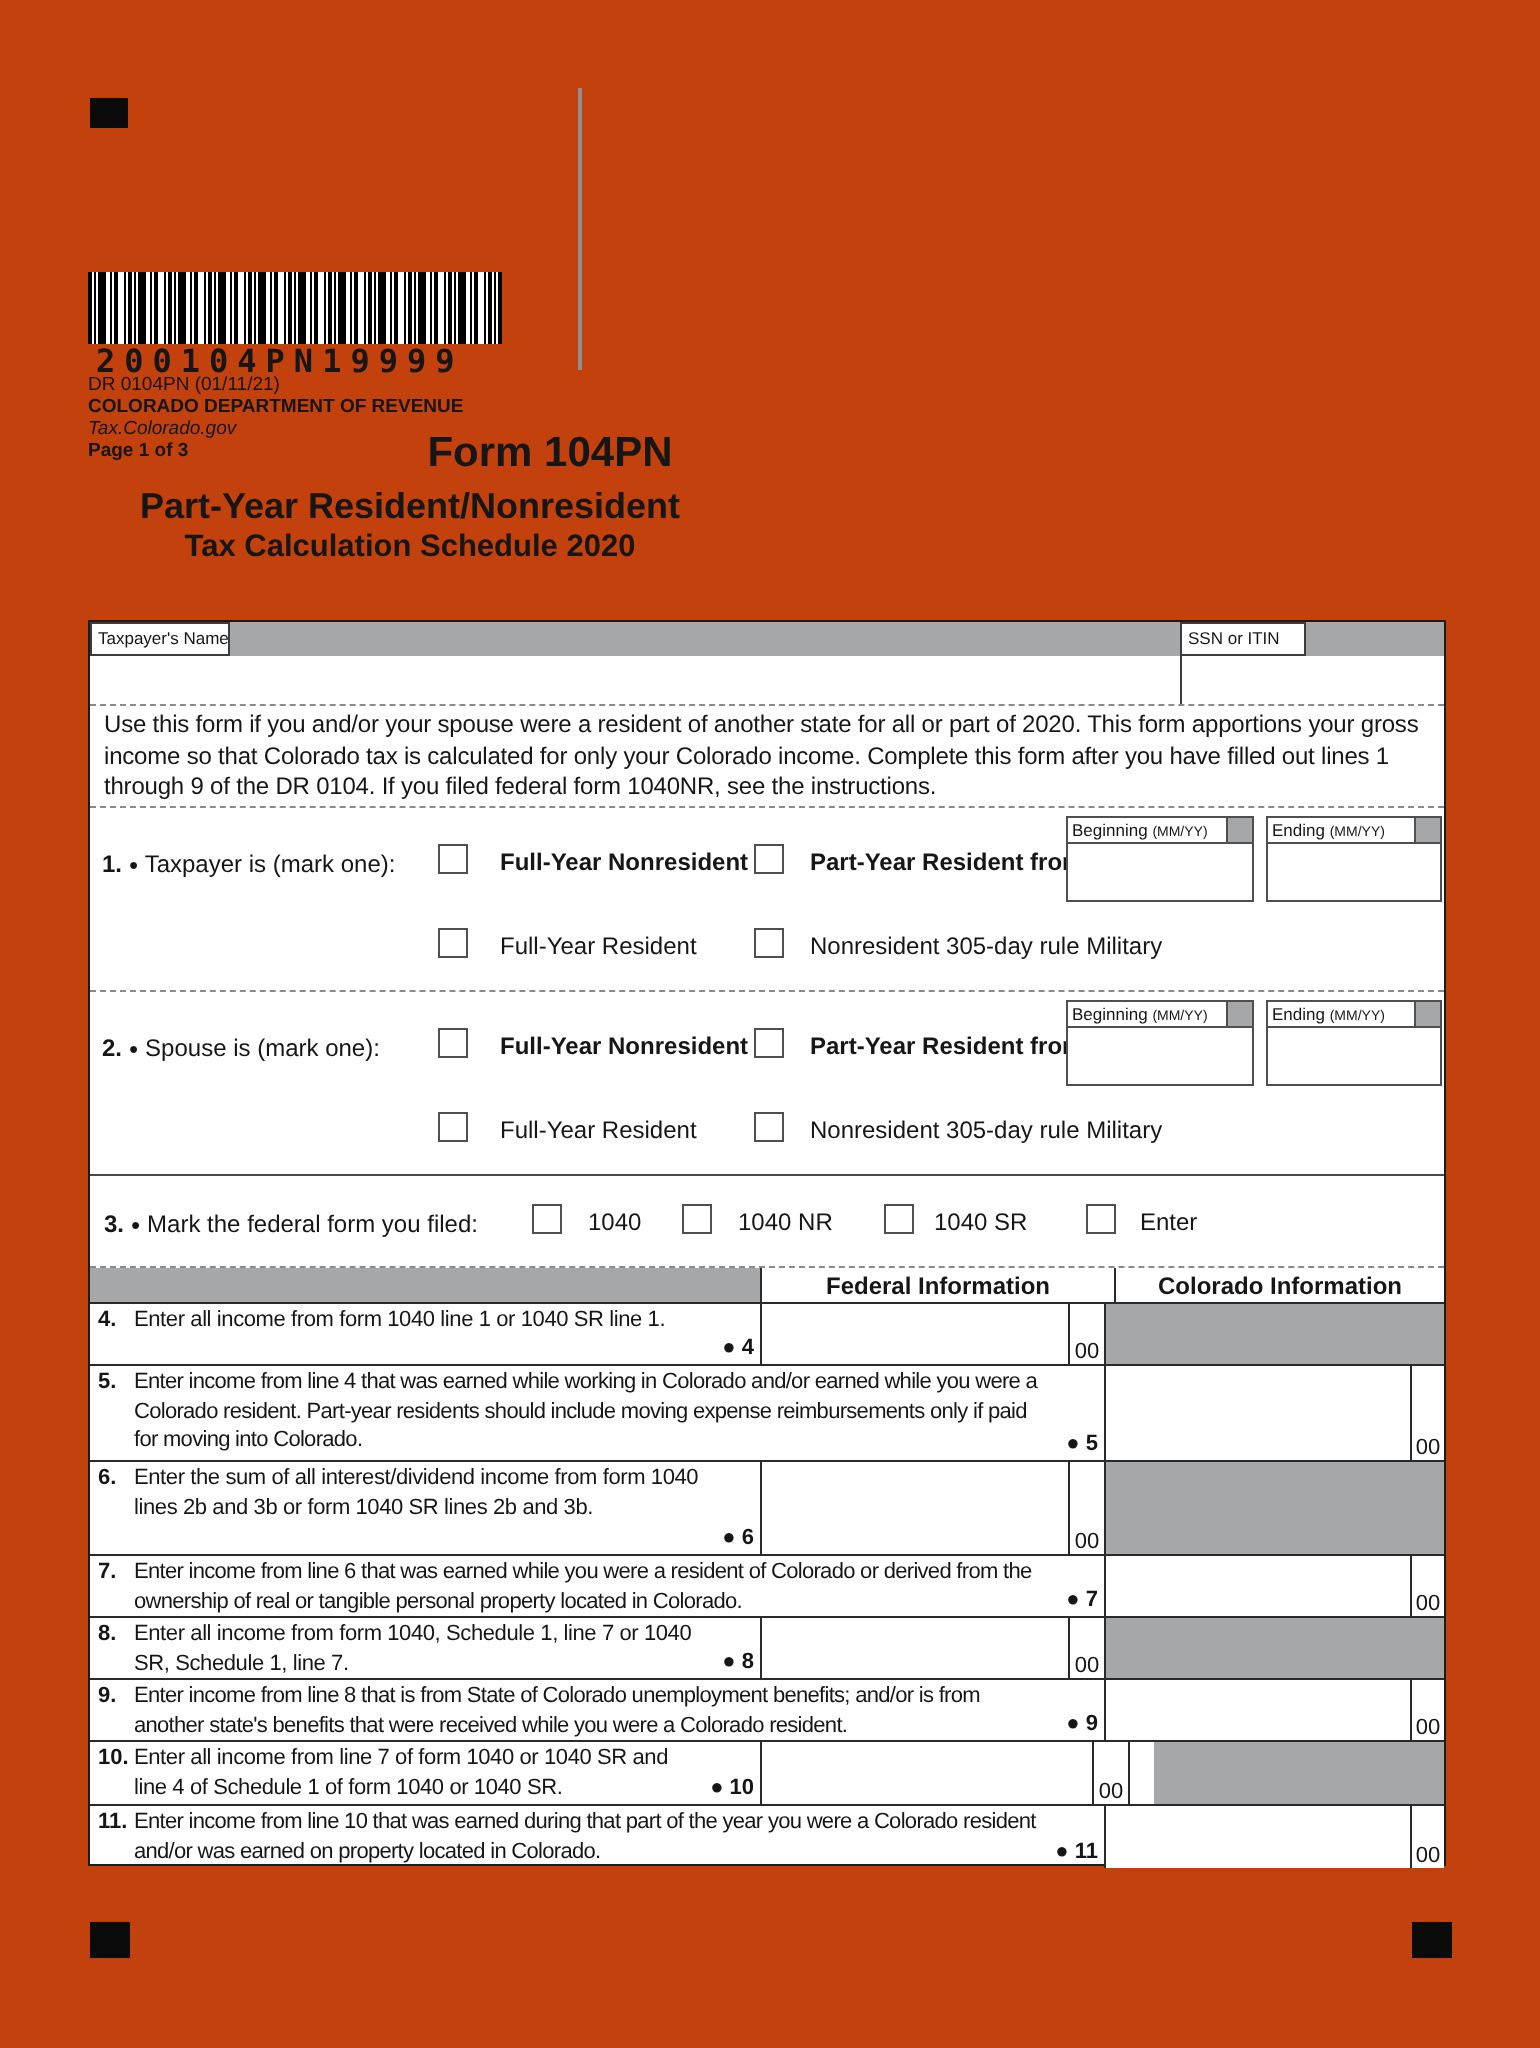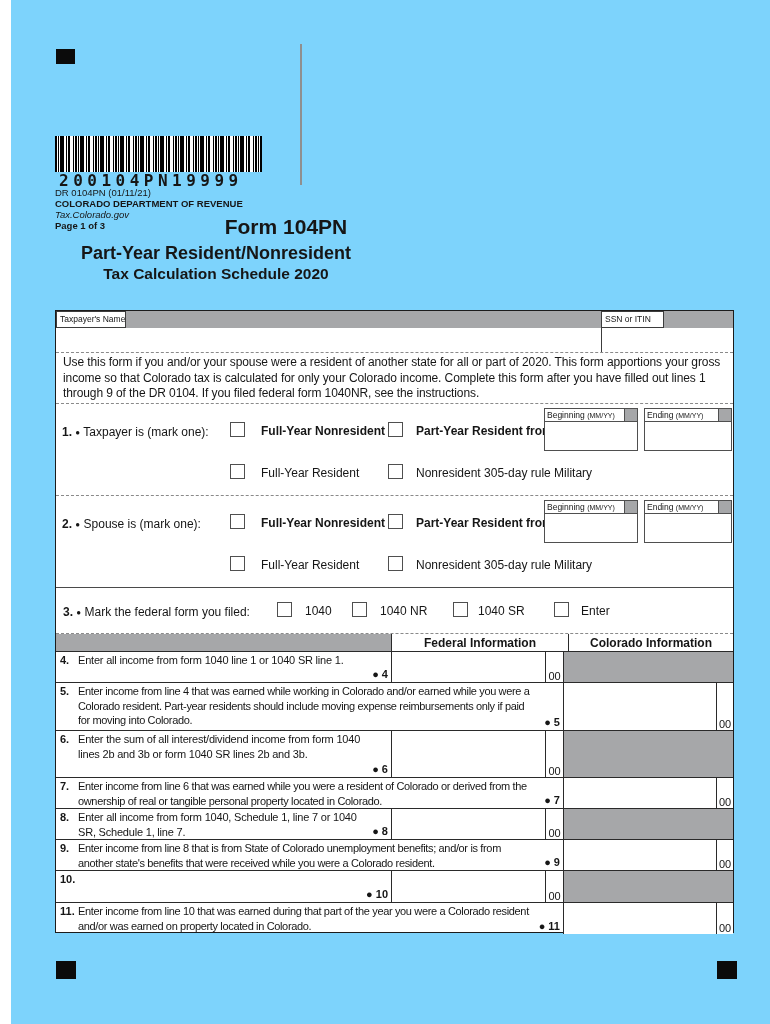--- a/index.html
+++ b/index.html
@@ -1,19 +1,19 @@
 <!DOCTYPE html>
 <html><head>
 <meta charset="utf-8">
 <style>
   * { margin:0; padding:0; box-sizing:border-box; }
   html,body { width:770px; height:1024px; background:#fff; }
   body { font-family:"Liberation Sans", sans-serif; color:#161616; position:relative;
          -webkit-font-smoothing:antialiased; }
-  .page { position:absolute; inset:0; overflow:hidden; background:#7dd3fc;margin-left:11px; }
+  .page { position:absolute; inset:0; overflow:hidden; background:#c2410c; }
 
   
   .reg-square { position:absolute; background:#0b0b0b; }
   .vline { position:absolute; left:289px; top:44px; width:1.5px; height:141px; background:#8f8f8f; }
   .barcode { position:absolute; left:44px; top:136px; width:207px; height:36px;
     background:repeating-linear-gradient(90deg,
       #000 0 2px, #fff 2px 3px, #000 3px 4px, #fff 4px 5px,
       #000 5px 9px, #fff 9px 11px, #000 11px 12px, #fff 12px 13px,
       #000 13px 15px, #fff 15px 18px, #000 18px 19px, #fff 19px 20px); }
   .barcode-text { position:absolute; left:48px; top:171px; width:240px;
@@ -300,23 +300,24 @@
         <div class="td-text">
           <span class="row-num">9.</span>
           <span>Enter income from line 8 that is from State of Colorado unemployment benefits; and/or is from another state's benefits that were received while you were a Colorado resident.</span>
           <span class="row-ref">● 9</span>
         </div>
         <div class="td-input">
           <div class="cents-cell">00</div>
         </div>
       </div>
 
-      <div class="tr federal" style="height:32px;">
+      <div class="tr federal" style="height:32px;gap:12px;">
         <div class="td-text">
           <span class="row-num">10.</span>
+          <span>Enter all income from line 7 of form 1040 or 1040 SR and line 4 of Schedule 1 of form 1040 or 1040 SR.</span>
           <span class="row-ref">● 10</span>
         </div>
         <div class="td-input">
           <div class="cents-cell">00</div>
         </div>
         <div class="td-gray"></div>
       </div>
 
       <div class="tr colorado" style="height:31px;">
         <div class="td-text">

